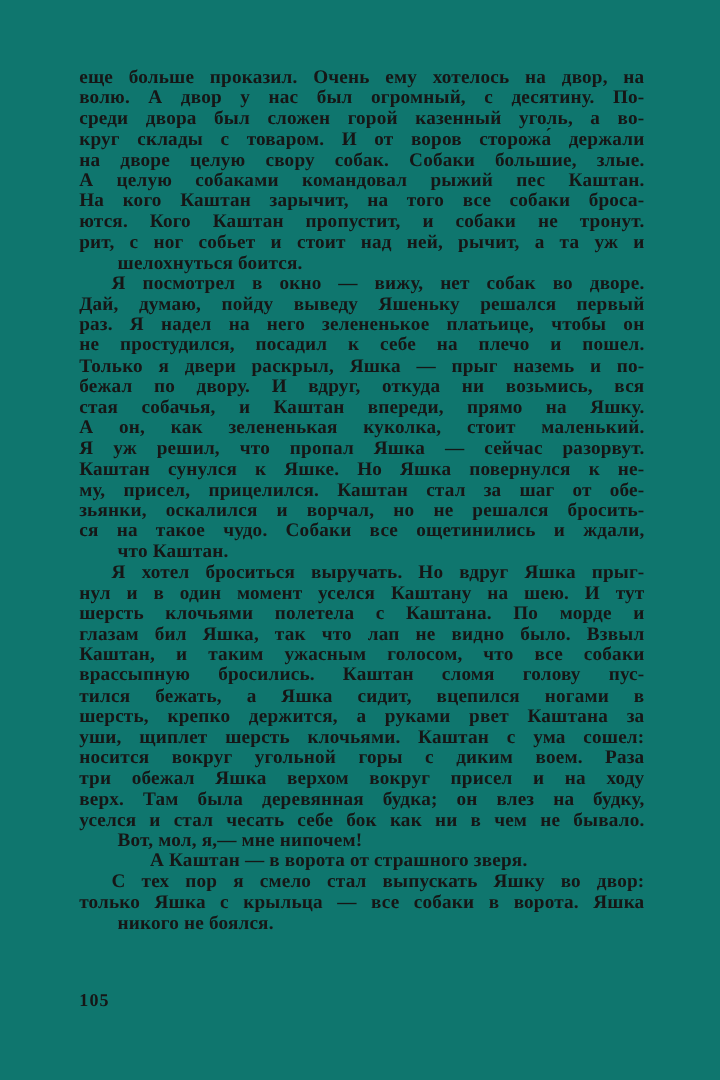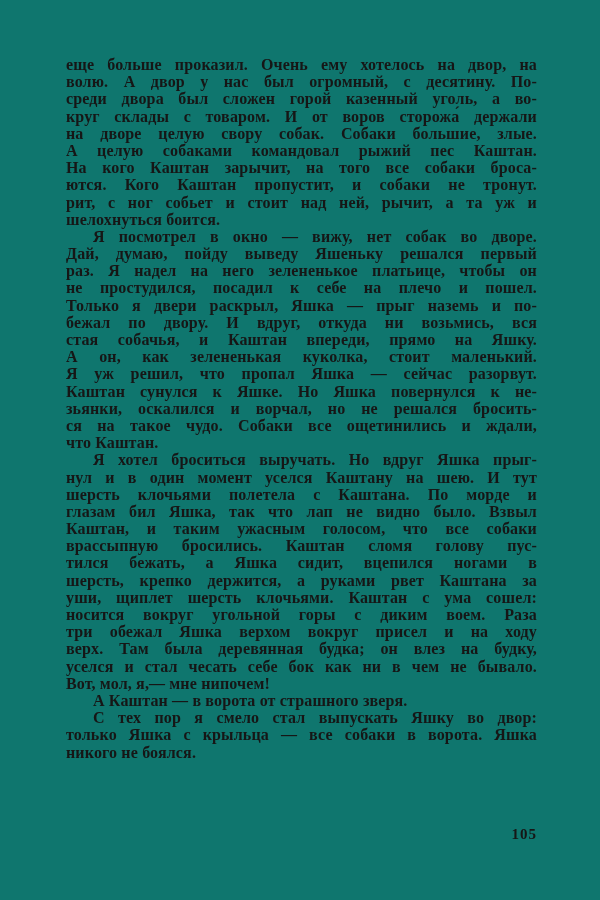--- a/index.html
+++ b/index.html
@@ -27,30 +27,31 @@
   .line {
     height: 17.2px;
     line-height: 17.2px;
     text-align: justify;
     text-align-last: justify;
     white-space: nowrap;
   }
   .line.last {
     text-align: right;
     text-align-last: left;
+    margin-left: 32px;
   }
   .line.indent {
     text-indent: 27px;
   }
   .page-number {
     position: absolute;
     left: 66px;
     top: 826px;
     width: 471px;
-    text-align: right;
+    text-align: left;
     font-size: 15px;
     font-weight: 700;
     letter-spacing: 1px;
   }
 </style>
 </head>
 <body>
 
 <div class="page">
   <div class="text-block">
@@ -67,20 +68,21 @@
       <div class="line indent">Я посмотрел в окно — вижу, нет собак во дворе.</div>
       <div class="line">Дай, думаю, пойду выведу Яшеньку решался первый</div>
       <div class="line">раз. Я надел на него зелененькое платьице, чтобы он</div>
       <div class="line">не простудился, посадил к себе на плечо и пошел.</div>
       <div class="line">Только я двери раскрыл, Яшка — прыг наземь и по-</div>
       <div class="line">бежал по двору. И вдруг, откуда ни возьмись, вся</div>
       <div class="line">стая собачья, и Каштан впереди, прямо на Яшку.</div>
       <div class="line">А он, как зелененькая куколка, стоит маленький.</div>
       <div class="line">Я уж решил, что пропал Яшка — сейчас разорвут.</div>
       <div class="line">Каштан сунулся к Яшке. Но Яшка повернулся к не-</div>
+      <div class="line">му, присел, прицелился. Каштан стал за шаг от обе-</div>
       <div class="line">зьянки, оскалился и ворчал, но не решался бросить-</div>
       <div class="line">ся на такое чудо. Собаки все ощетинились и ждали,</div>
       <div class="line last">что Каштан.</div>
       <div class="line indent">Я хотел броситься выручать. Но вдруг Яшка прыг-</div>
       <div class="line">нул и в один момент уселся Каштану на шею. И тут</div>
       <div class="line">шерсть клочьями полетела с Каштана. По морде и</div>
       <div class="line">глазам бил Яшка, так что лап не видно было. Взвыл</div>
       <div class="line">Каштан, и таким ужасным голосом, что все собаки</div>
       <div class="line">врассыпную бросились. Каштан сломя голову пус-</div>
       <div class="line">тился бежать, а Яшка сидит, вцепился ногами в</div>

